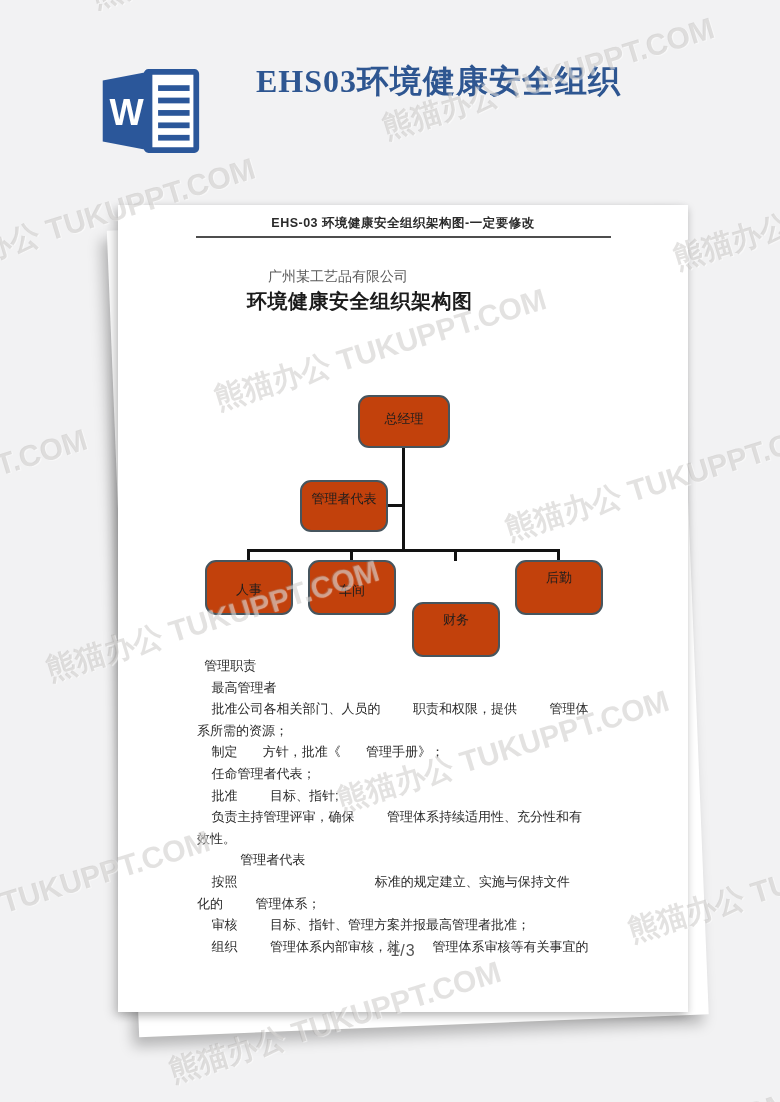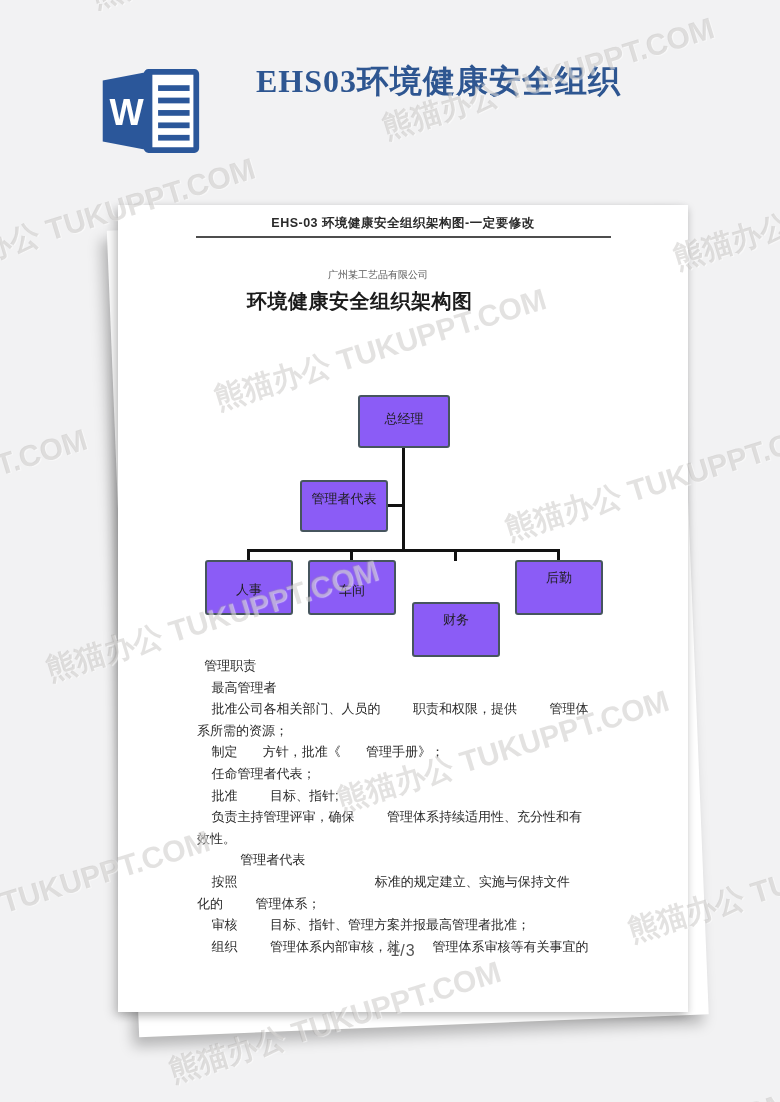--- a/index.html
+++ b/index.html
@@ -43,33 +43,33 @@
   
   .doc-header{
     position:absolute;top:10px;left:0;right:0;
     text-align:center;
     font-size:12.5px;font-weight:600;color:#2a2a2a;
     letter-spacing:0.5px;
   }
   .doc-rule{position:absolute;top:31px;left:78px;width:415px;height:2px;background:#4d4d4d;}
   .company{
     position:absolute;top:63px;left:150px;width:220px;
-    text-align:center;font-size:10px;color:#5a5a5a;
+    font-size:14px;color:#5a5a5a;
   }
   .chart-title{
     position:absolute;top:83px;left:129px;
     font-size:20px;font-weight:700;color:#1b1b1b;letter-spacing:0.5px;
   }
 
   
   .node{
     position:absolute;
-    background:#8b5cf6;
+    background:#c2410c;
     border:2px solid #46555e;
-    border-radius:3px;
+    border-radius:11px;
     box-sizing:border-box;
     text-align:center;
     font-size:13px;color:#1d1d1d;
   }
   .n-gm {left:240px;top:190px;width:92px;height:53px;padding-top:13px;}
   .n-rep{left:182px;top:275px;width:88px;height:52px;padding-top:8px;}
   .n-hr {left:87px; top:355px;width:88px;height:55px;padding-top:19px;}
   .n-ws {left:190px;top:355px;width:88px;height:55px;padding-top:20px;}
   .n-fin{left:294px;top:355px;width:88px;height:55px;padding-top:7px;margin-top:42px;}
   .n-log{left:397px;top:355px;width:88px;height:55px;padding-top:7px;text-align:center;}

